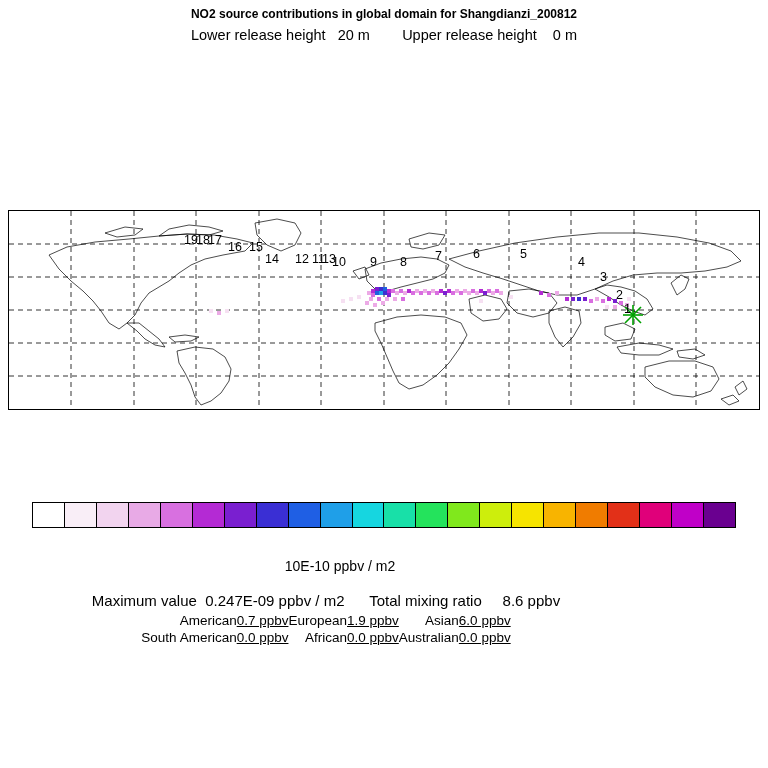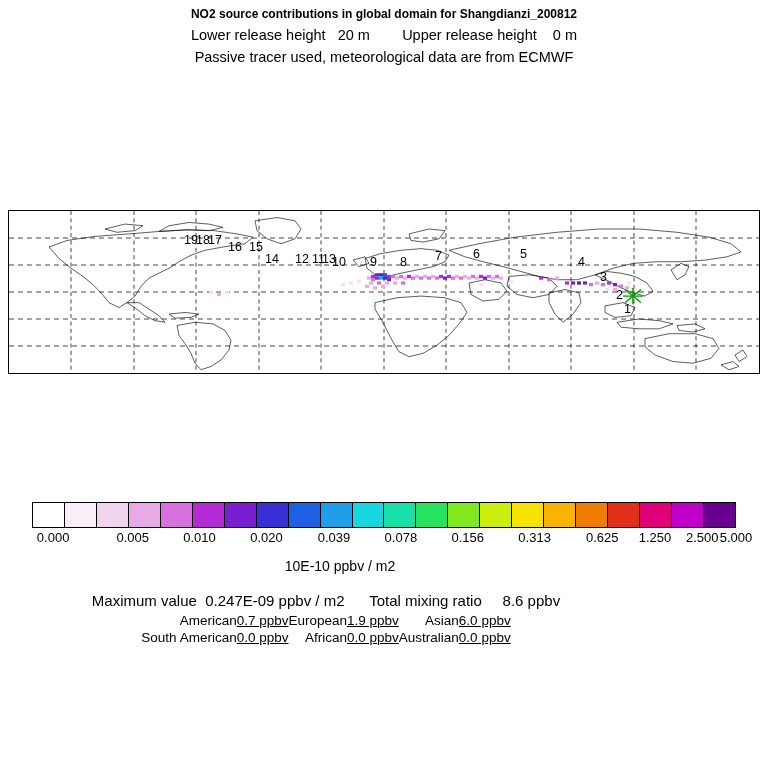--- a/index.html
+++ b/index.html
@@ -35,21 +35,21 @@
     font-size: 14.5px;
     line-height: 22px;
     white-space: pre;
   }
   
   .map-wrap {
     position: absolute;
     left: 8px;
     top: 210px;
     width: 752px;
-    height: 164px;
+    height: 200px;
     border: 1px solid #000;
     box-sizing: border-box;
     background: #ffffff;
     overflow: hidden;
   }
   .map-svg {
     display: block;
     width: 100%;
     height: 100%;
   }
@@ -130,21 +130,20 @@
   .ft-val:last-child { padding-right: 0; }
 </style>
 </head>
 <body>
 
 <div class="page">
 
   <div class="header">
     <div class="title">NO2 source contributions in global domain for Shangdianzi_200812</div>
     <div class="subline">Lower release height   20 m        Upper release height    0 m</div>
-    <div class="subline">Passive tracer used, meteorological data are from ECMWF</div>
   </div>
 
   <div class="map-wrap">
     <svg class="map-svg" viewBox="0 0 750 198" preserveAspectRatio="none">
 
       <g stroke="#000" stroke-width="0.8" stroke-dasharray="5,4" fill="none">
         <line x1="0" y1="33" x2="750" y2="33"></line>
         <line x1="0" y1="66" x2="750" y2="66"></line>
         <line x1="0" y1="99" x2="750" y2="99"></line>
         <line x1="0" y1="132" x2="750" y2="132"></line>
@@ -333,34 +332,20 @@
       <div style="background:#80e81c"></div>
       <div style="background:#cdee0c"></div>
       <div style="background:#f6e400"></div>
       <div style="background:#f8b400"></div>
       <div style="background:#f07c00"></div>
       <div style="background:#e23018"></div>
       <div style="background:#e0007a"></div>
       <div style="background:#c000c8"></div>
       <div style="background:#6a0090"></div>
     </div>
-    <div class="cbar-ticks">
-      <span style="left:3%;">0.000</span>
-      <span style="left:14.3%;">0.005</span>
-      <span style="left:23.8%;">0.010</span>
-      <span style="left:33.3%;">0.020</span>
-      <span style="left:42.9%;">0.039</span>
-      <span style="left:52.4%;">0.078</span>
-      <span style="left:61.9%;">0.156</span>
-      <span style="left:71.4%;">0.313</span>
-      <span style="left:81.0%;">0.625</span>
-      <span style="left:88.5%;">1.250</span>
-      <span style="left:95.2%;">2.500</span>
-      <span style="left:100%;">5.000</span>
-    </div>
   </div>
 
   <div class="cbar-unit">10E-10 ppbv / m2</div>
 
   <div class="footer">
     <div class="foot-main">Maximum value  0.247E-09 ppbv / m2      Total mixing ratio     8.6 ppbv</div>
     <table class="foot-tab">
       <tbody>
           <tr>
         <td class="ft-name">American</td>

